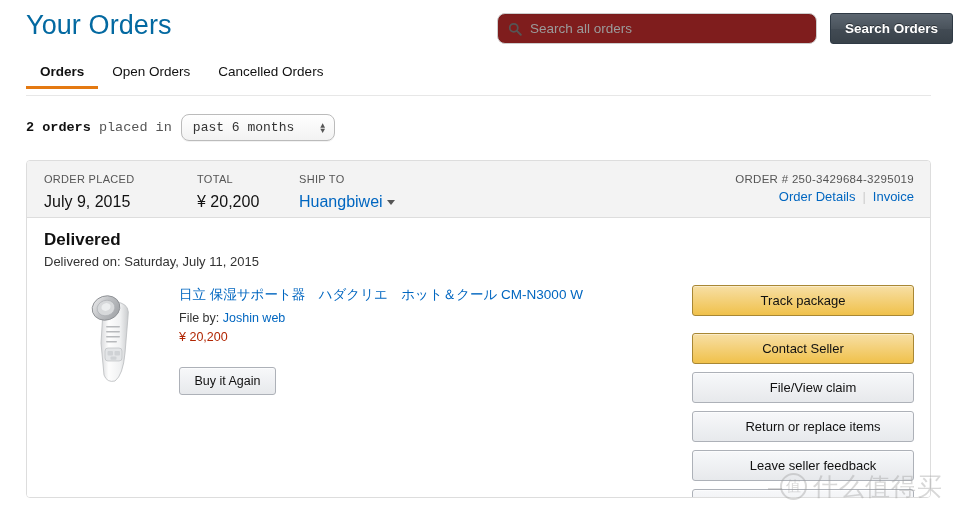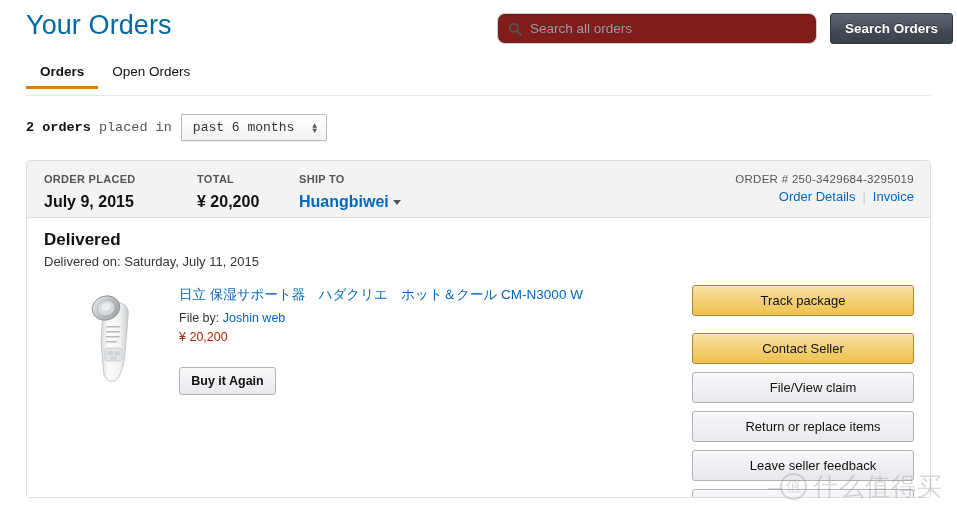--- a/index.html
+++ b/index.html
@@ -73,44 +73,44 @@
   
   .filter-row {
     position: absolute; left: 26px; top: 114px;
     display: flex; align-items: center; font-family: Liberation Mono, monospace;
   }
   .filter-text { font-size: 13.5px; color: #555; }
   .filter-text b { color: #111; font-weight: bold; }
   .select-pill {
     margin-left: 9px;
     height: 27px; padding: 0 9px 0 11px;
-    border: 1px solid #bbb; border-radius: 1px;
+    border: 1px solid #bbb; border-radius: 8px;
     background: linear-gradient(to bottom, #ffffff 0%, #f2f2f2 100%);
-    display: flex; align-items: center; gap: 18px;
+    display: flex; align-items: center; gap: 26px;
     font-size: 13px; color: #333; cursor: pointer;
     box-shadow: 0 1px 0 rgba(0,0,0,0.05);
   }
   .stepper-arrows {
     display: flex; flex-direction: column; line-height: 5px; font-size: 8px; color: #555;
   }
 
   
   .order-card {
     position: absolute; left: 26px; top: 160px;
     width: 905px; height: 338px;
     border: 1px solid #dddddd; border-radius: 4px;
     background: #fff; overflow: hidden;
   }
   .order-head {
     position: relative;
     height: 57px;
     background: #f3f3f3;
     border-bottom: 1px solid #dddddd;
   }
-  .oh-col { position: absolute; top: 12px; font-weight: bold; }
+  .oh-col { position: absolute; top: 12px; }
   .oh-label {
     font-size: 11px; color: #555; text-transform: uppercase; letter-spacing: 0.3px;
   }
   .oh-value { font-size: 16px; color: #111; margin-top: 8px; }
   .link { color: #0066c0; cursor: pointer; }
   .oh-right { position: absolute; right: 16px; top: 12px; text-align: right; }
   .oh-right .oh-label { font-size: 11.5px; color: #555; }
   .oh-right .oh-links { margin-top: 4px; font-size: 13px; }
   .sep { color: #ccc; margin: 0 7px; }
   .caret-down {
@@ -135,21 +135,21 @@
   }
   .item-info { position: absolute; left: 152px; top: 68px; width: 520px; }
   .item-title { font-size: 13.5px; color: #0066c0; cursor: pointer; line-height: 18px; }
   .item-sold { font-size: 12.5px; color: #333; margin-top: 7px; }
   .item-price { font-size: 12.5px; color: #b12704; margin-top: 5px; }
   .btn-grey {
     border: 1px solid #adb1b8; border-radius: 3px;
     background: linear-gradient(to bottom, #f7f8fa 0%, #e7e9ec 100%);
     color: #111; font-size: 12.5px;
     display: flex; align-items: center; justify-content: center;
-    cursor: pointer; box-shadow: 0 1px 0 rgba(255,255,255,0.6) inset; font-weight: bold;
+    cursor: pointer; box-shadow: 0 1px 0 rgba(255,255,255,0.6) inset;
   }
   .buy-again {
     position: absolute; left: 152px; top: 149px;
     width: 97px; height: 28px;
   }
 
   
   .actions { position: absolute; right: 16px; top: 67px; width: 222px; }
   .act-btn {
     width: 222px; height: 31px; margin-bottom: 8px;
@@ -210,20 +210,21 @@
         </span>
         <span class="search-placeholder">Search all orders</span>
       </div>
       <div class="search-btn">Search Orders</div>
     </div>
   </div>
 
   <div class="tabs">
     <div class="tab active">Orders</div>
     <div class="tab">Open Orders</div>
+    <div class="tab">Cancelled Orders</div>
   </div>
   <div class="tabs-rule"></div>
 
   <div class="filter-row">
     <div class="filter-text">
       <b>2 orders</b><span> placed in</span>
     </div>
     <div class="select-pill">
       <span>past 6 months</span>
       <span class="stepper-arrows">

